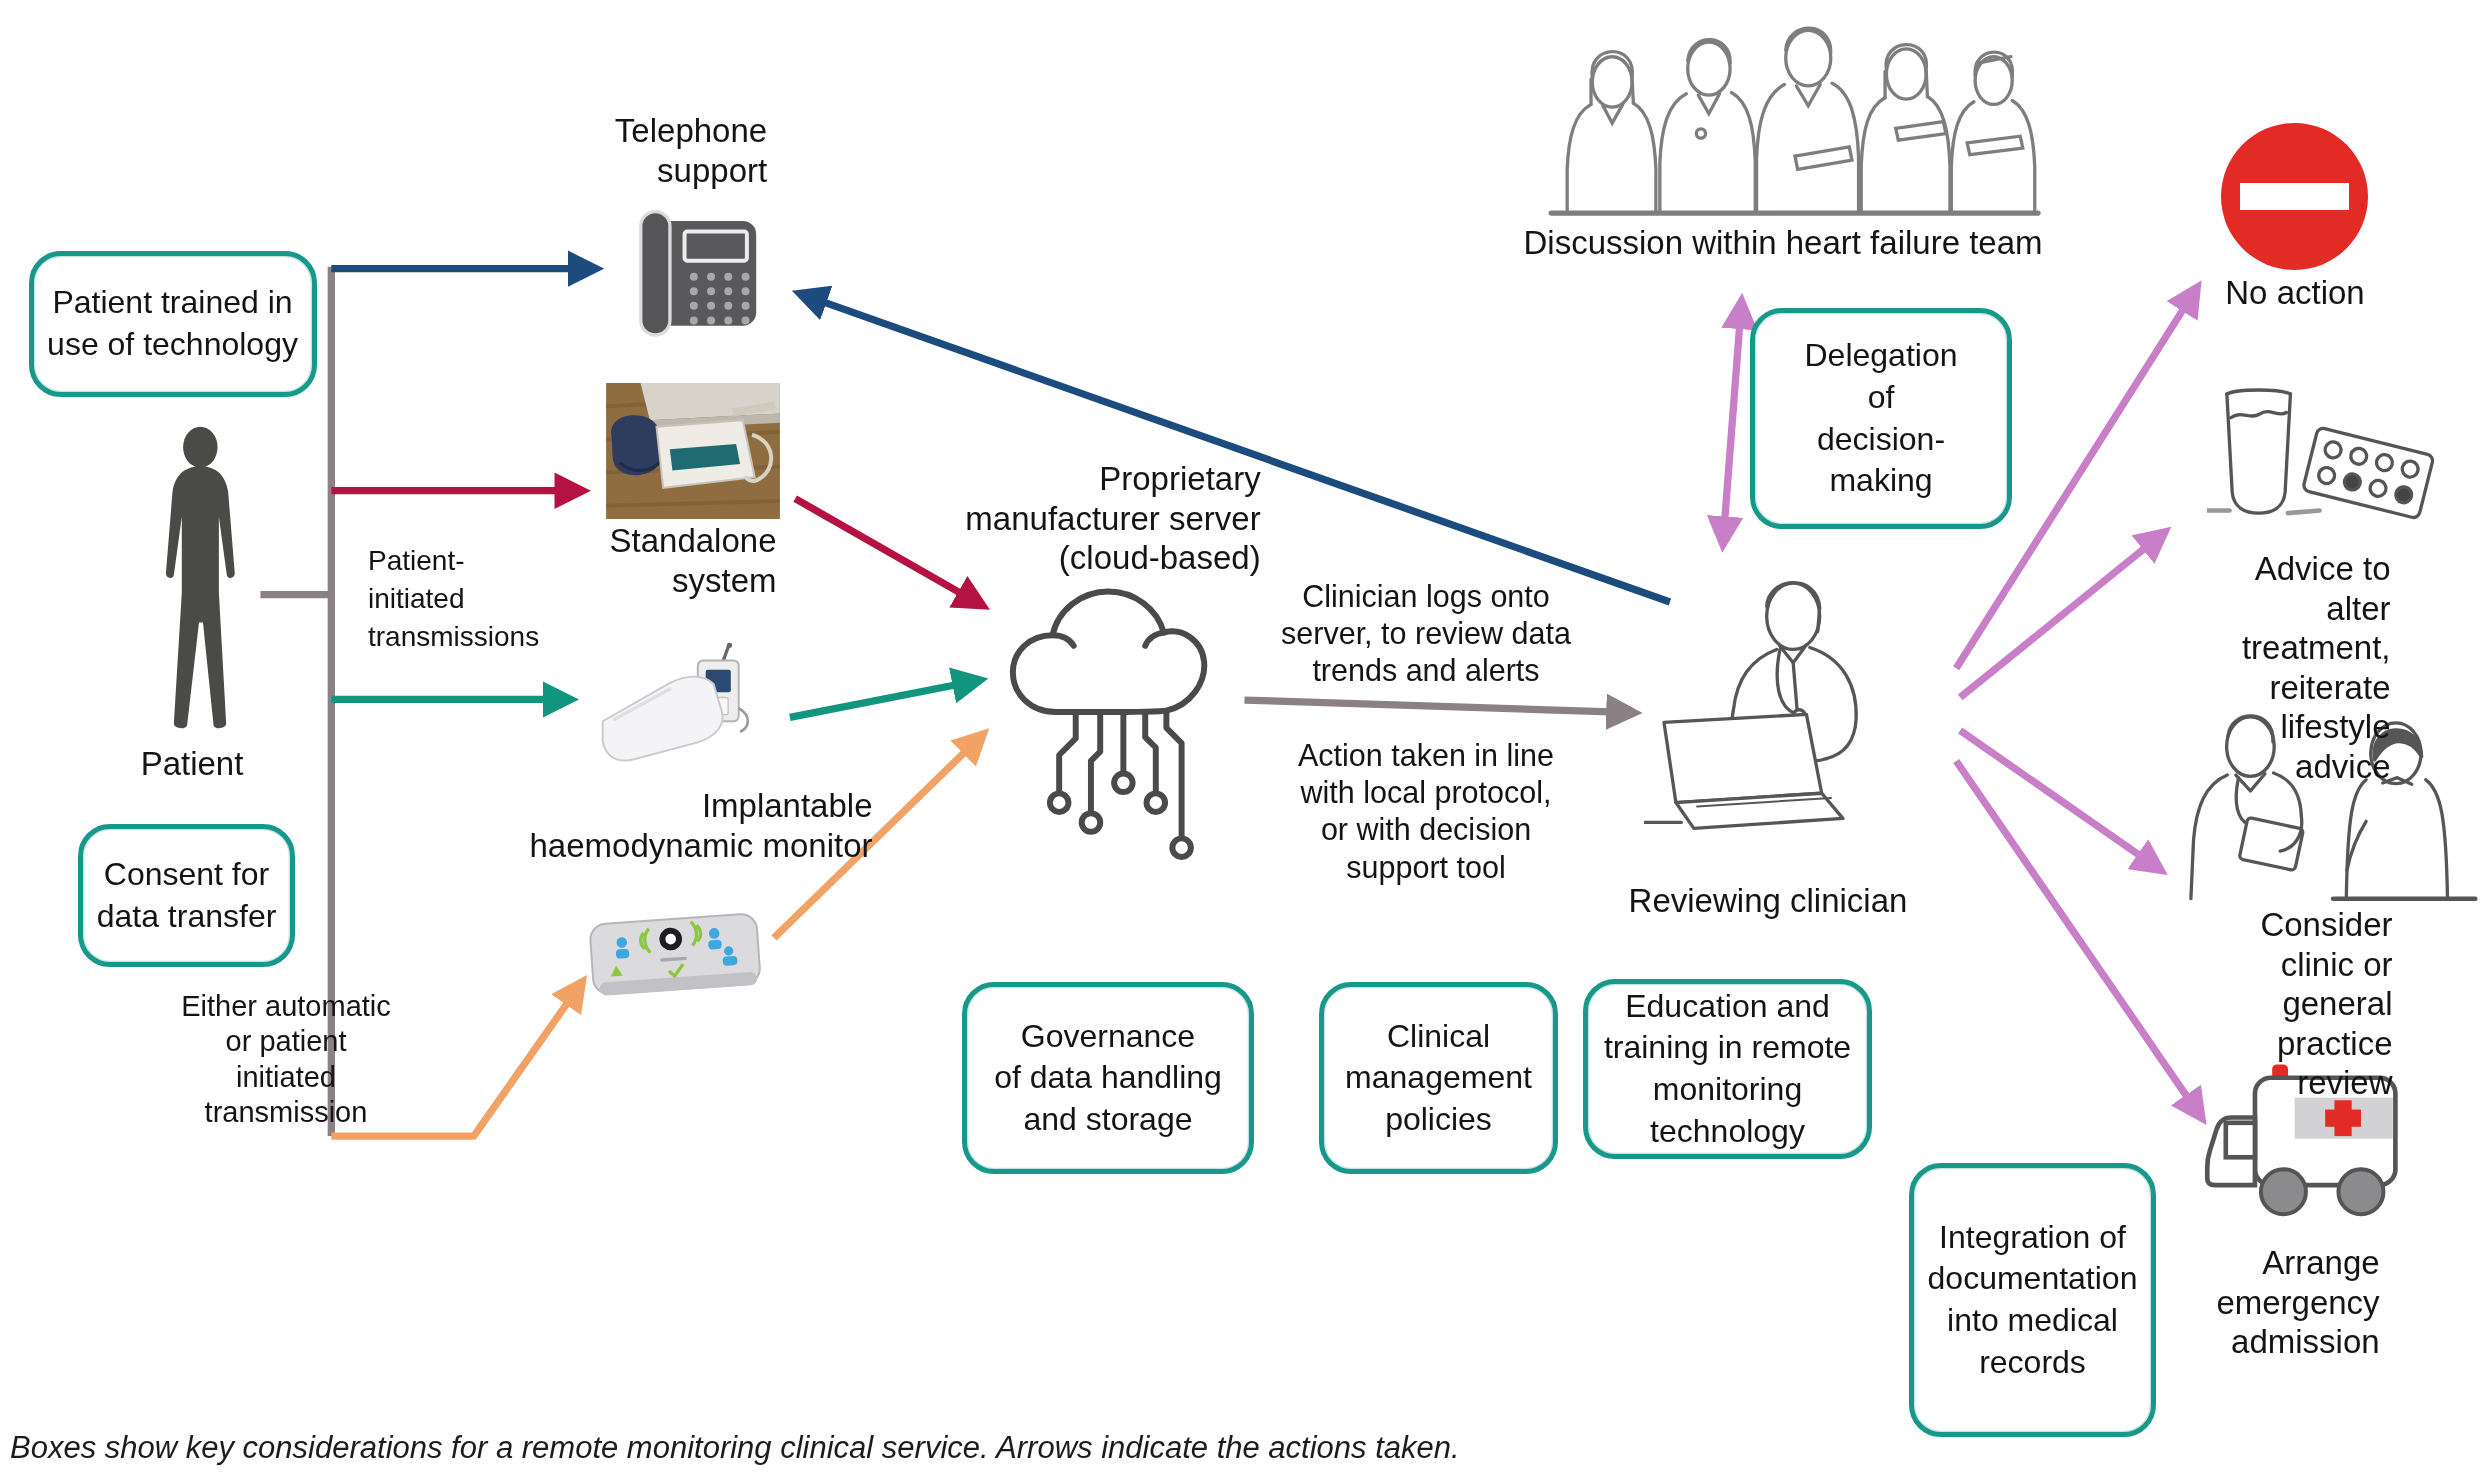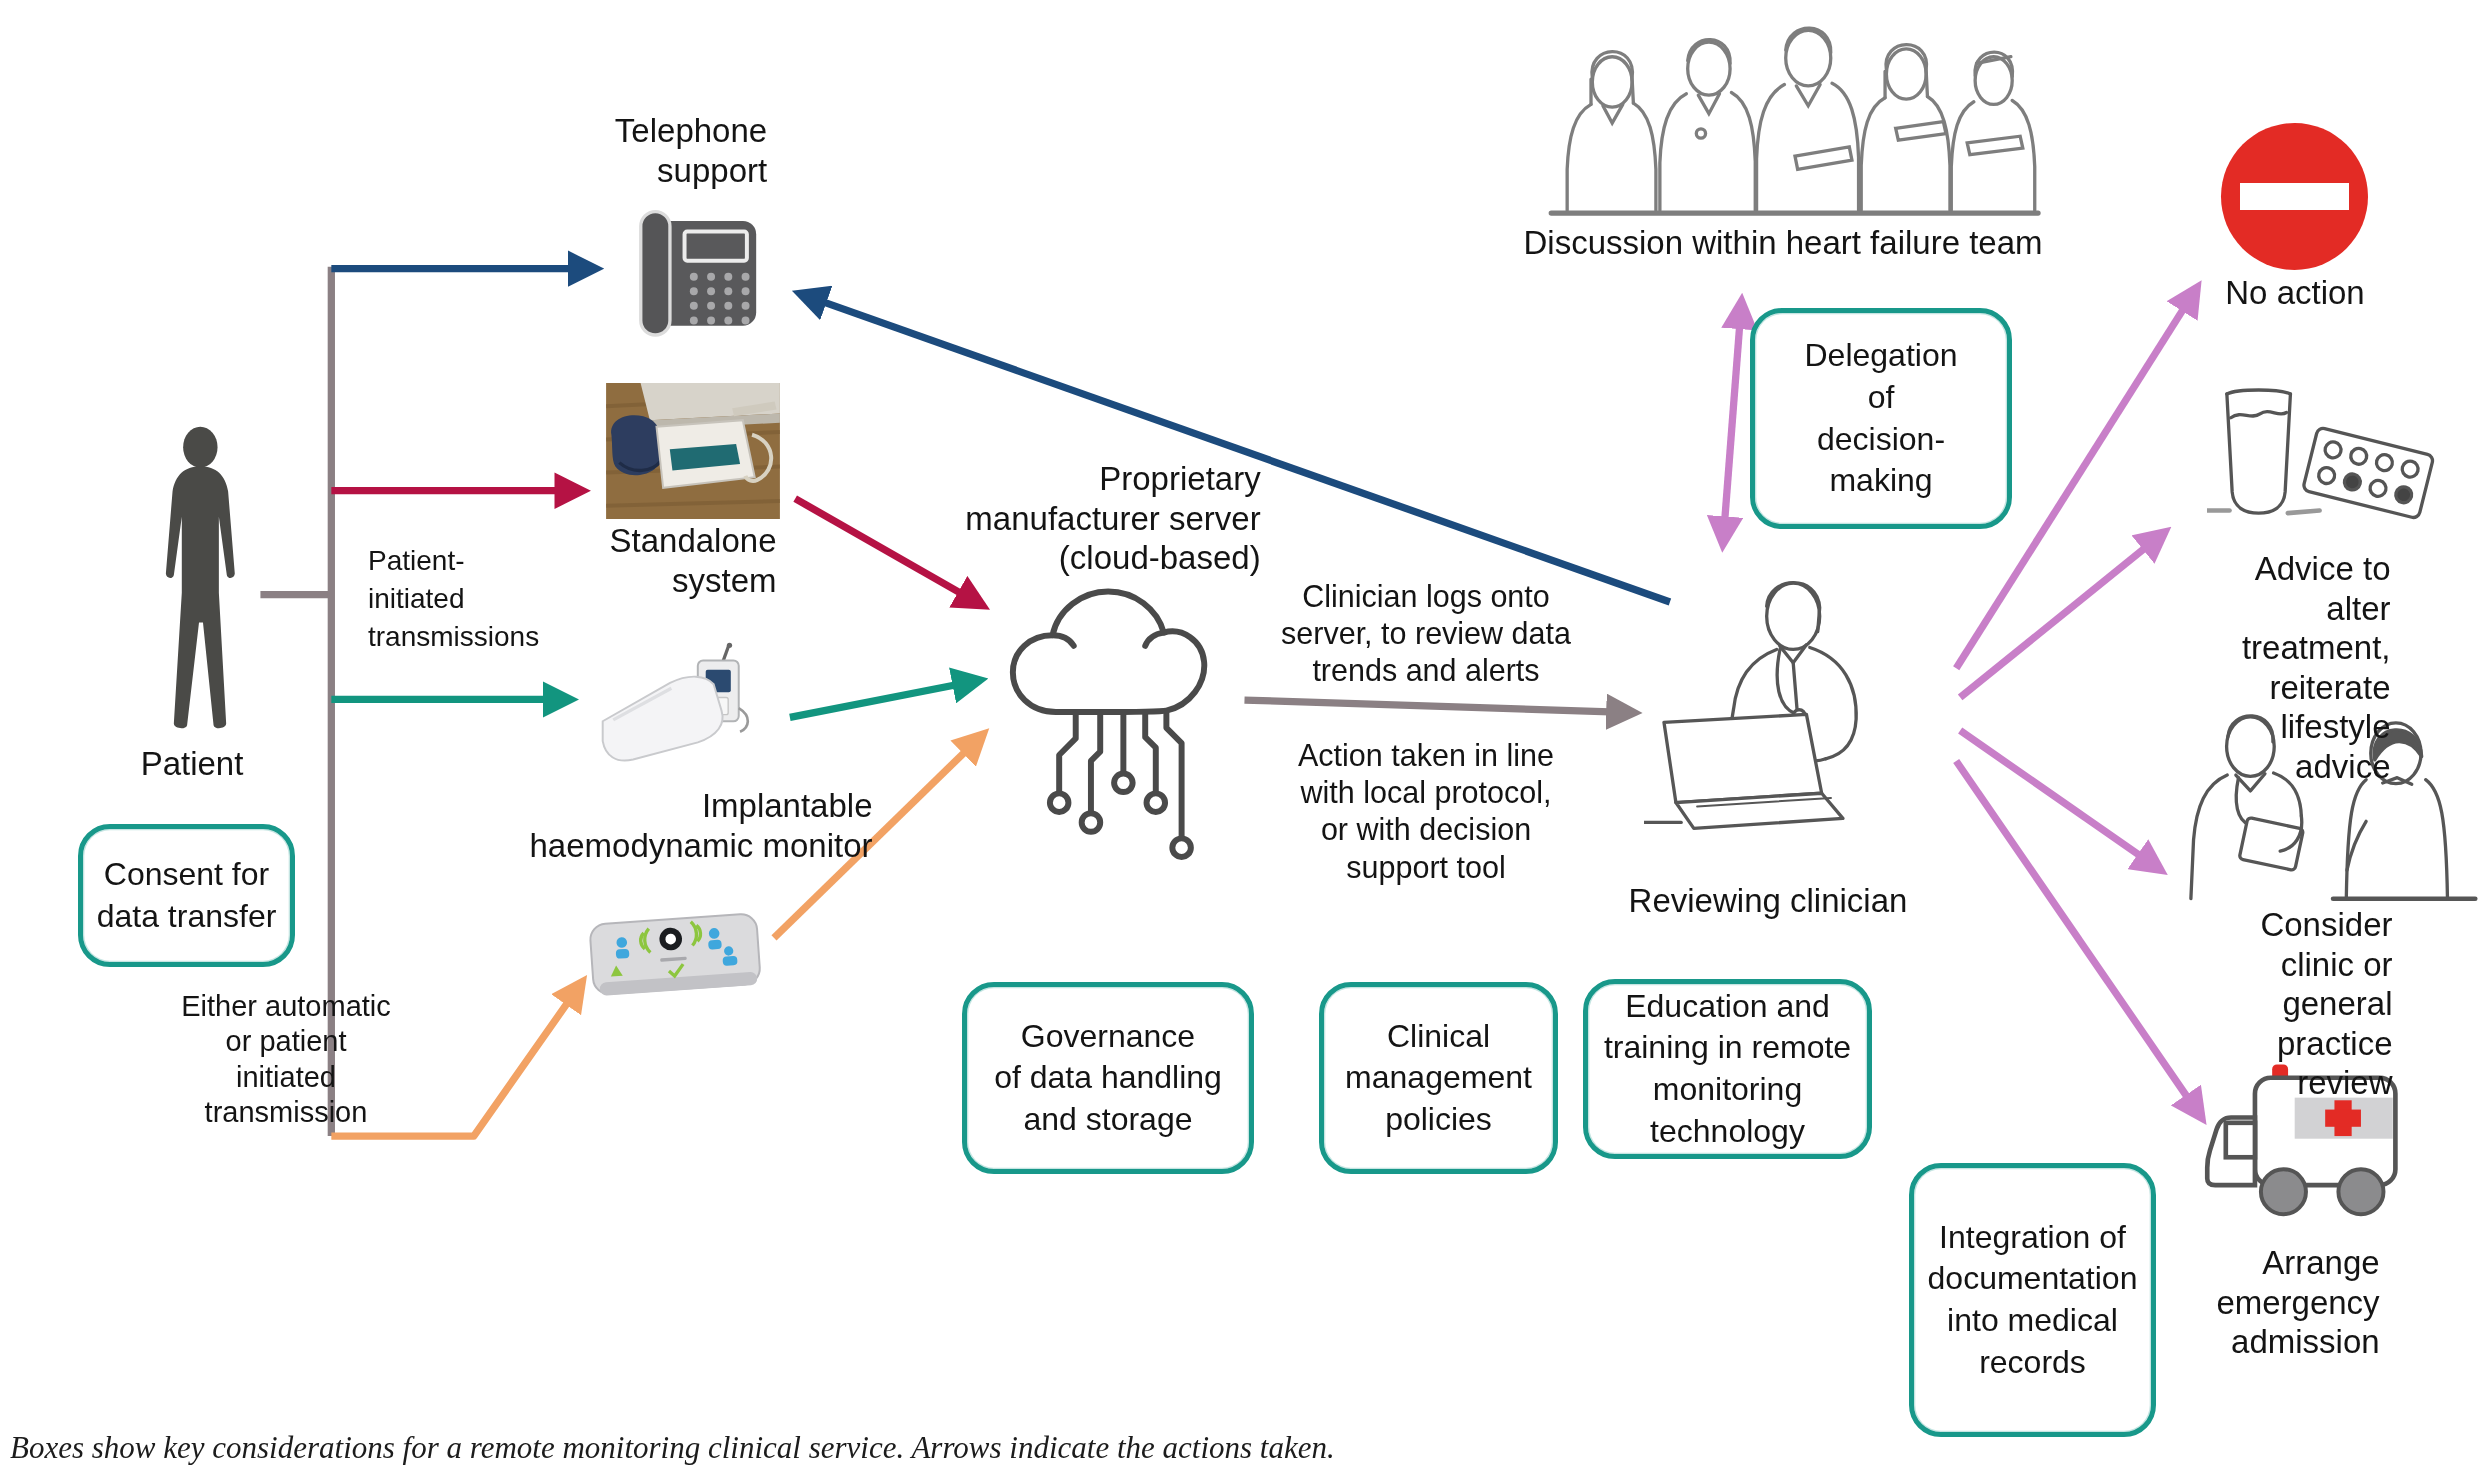--- a/index.html
+++ b/index.html
@@ -14,21 +14,21 @@
   .lbl{position:absolute;z-index:3;transform:translateX(-50%);text-align:right;
        white-space:pre-line;font-size:33px;line-height:1.2;color:var(--ink);}
   .lbl.small{font-size:28px;}
   .lbl.left{transform:none;text-align:left;}
   .flowtxt{position:absolute;z-index:3;transform:translateX(-50%);text-align:center;
        white-space:pre-line;font-size:30.5px;line-height:1.22;color:var(--ink);}
   .tealbox{position:absolute;z-index:3;border:5.3px solid var(--teal);border-radius:32px;
        background:#fff;display:flex;align-items:center;justify-content:center;
        text-align:center;white-space:pre-line;font-size:32px;line-height:1.3;
        box-sizing:border-box;padding:8px 12px;box-shadow:0 0 0 1.3px rgba(24,152,138,.25) inset;}
-  .caption{position:absolute;z-index:3;font-style:italic;font-size:31px;color:#1c1c1c;font-family:Liberation Serif, serif;}
+  .caption{position:absolute;z-index:3;font-style:italic;font-size:31px;color:#1c1c1c;}
   .noentry{position:absolute;z-index:2;border-radius:50%;background:#e32b25;}
   .noentry .bar{position:absolute;left:13%;top:41%;width:74%;height:18%;background:#fff;}
 </style>
 </head>
 <body>
 
 <div id="canvas">
 
   <svg id="arrows" width="2487" height="1483" viewBox="0 0 3753 2237">
     <defs>
@@ -74,20 +74,22 @@
   <div class="icon" style="left:142px;top:424px">
     <svg width="116" height="321" viewBox="0 0 175 485">
       <g fill="#4a4a47">
         <ellipse cx="88" cy="35" rx="26" ry="31"></ellipse>
         <path d="M88,64 C64,64 50,78 46,102 L36,225 C35,233 46,236 48,228 L60,140 L60,255 L48,452 C47,460 66,463 68,455 L86,300 L92,300 L108,455 C110,463 128,460 127,452 L116,255 L116,140 L128,228 C130,236 141,233 140,225 L130,102 C126,78 112,64 88,64 Z"></path>
       </g>
     </svg>
   </div>
   <div class="lbl" style="left:192px;top:744px">Patient</div>
 
+  <div class="tealbox" style="left:28.5px;top:251px;width:288px;height:146px">Patient trained in
+use of technology</div>
   <div class="tealbox" style="left:78px;top:824px;width:217px;height:143px">Consent for
 data transfer</div>
 
   <div class="lbl small left" style="left:368px;top:542px;line-height:1.35">Patient-
 initiated
 transmissions</div>
   <div class="flowtxt" style="left:286px;top:989px;font-size:29px">Either automatic
 or patient
 initiated
 transmission</div>

